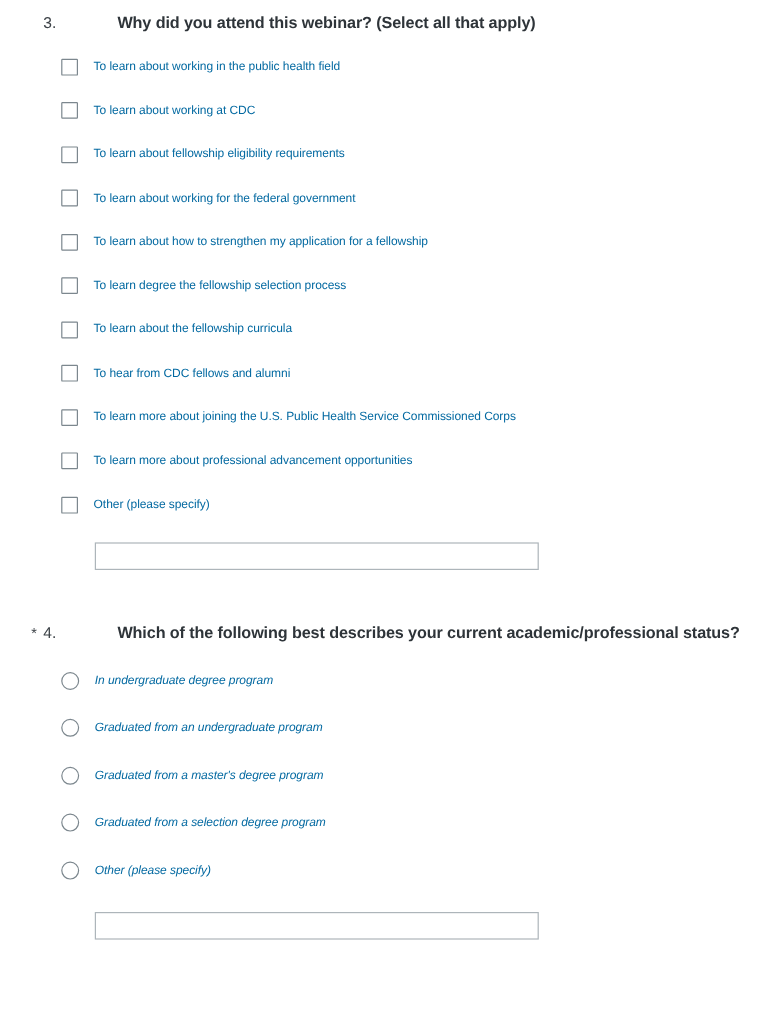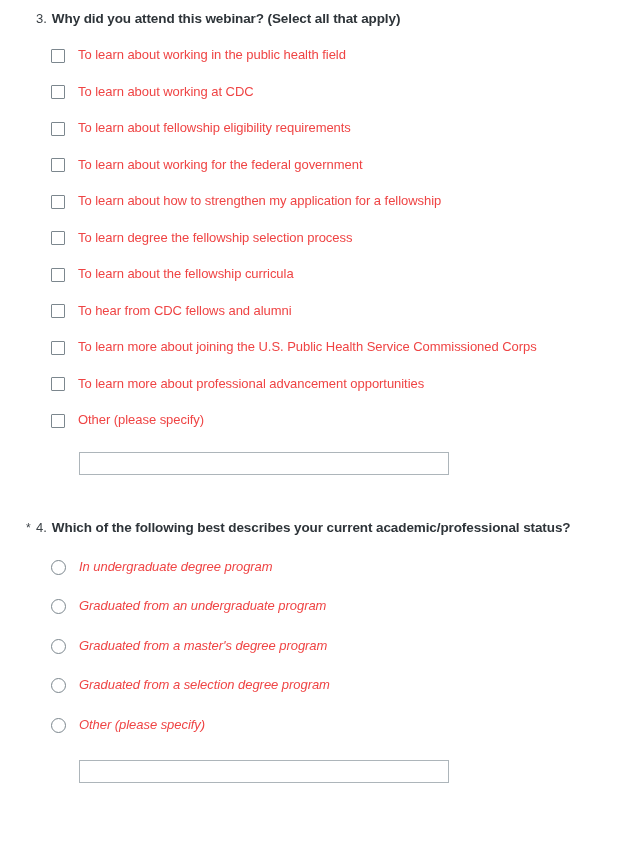--- a/index.html
+++ b/index.html
@@ -41,20 +41,21 @@
     font-size: 13px;
     color: #3c4247;
     margin-right: 5px;
     white-space: nowrap;
   }
   .q-text {
     font-weight: bold;
     font-size: 13.5px;
     color: #2e3439;
     letter-spacing: -0.1px;
+    margin-left: 46px;
   }
   .options {
     margin: 18px 0 0 33px;
   }
   .option-row {
     display: flex;
     align-items: center;
     margin-bottom: 18.5px;
     min-height: 18px;
   }
@@ -72,22 +73,22 @@
     width: 15px;
     height: 15px;
     border: 1px solid #7c878e;
     border-radius: 50%;
     background: #fff;
     flex: 0 0 auto;
     margin-right: 13px;
     box-sizing: border-box;
   }
   .option-label {
-    font-size: 13px;
-    color: #ef4444;
+    font-size: 10px;
+    color: #0369a1;
     line-height: 1.3;
     letter-spacing: -0.05px;
   }
   .text-input {
     width: 370px;
     height: 23px;
     border: 1px solid #adb5ba;
     background: #fff;
     box-sizing: border-box;
     margin-left: 28px;

